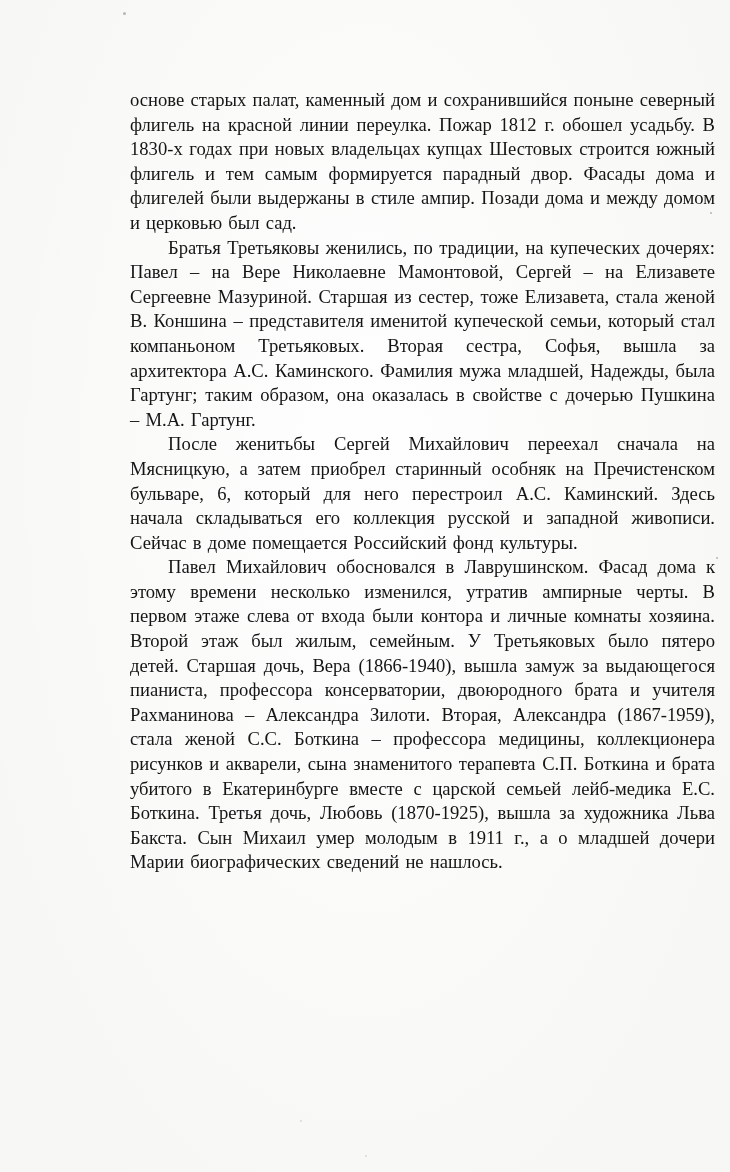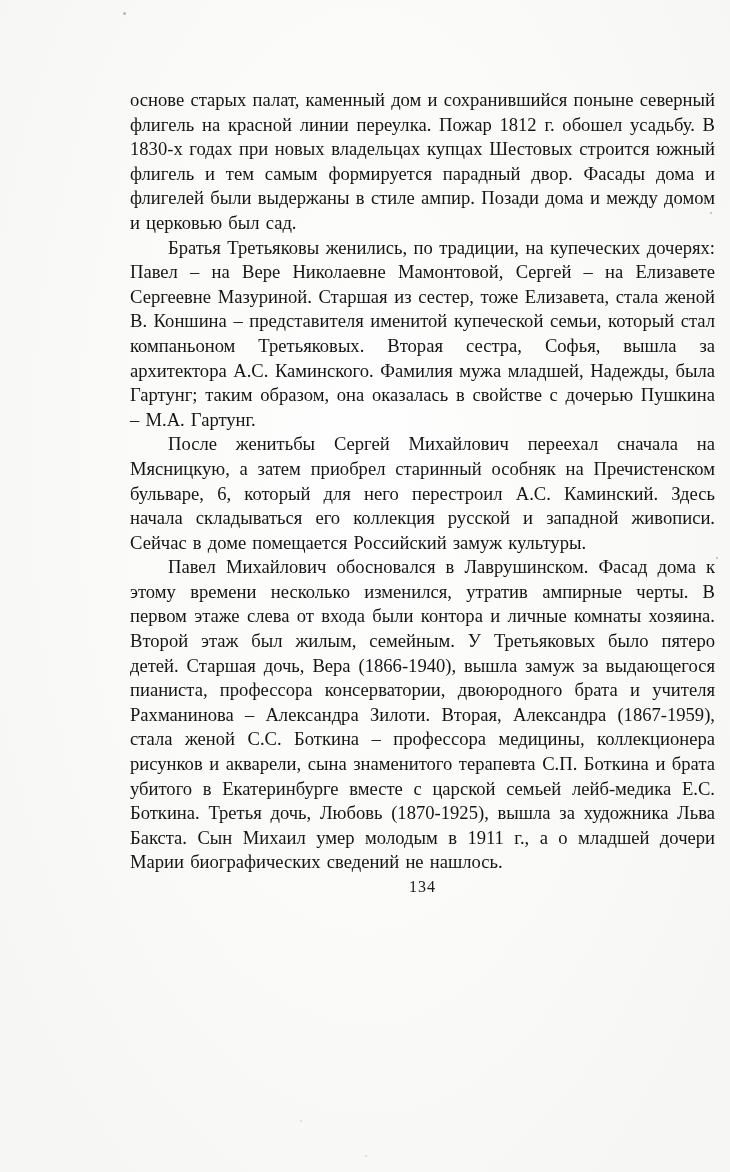--- a/index.html
+++ b/index.html
@@ -67,17 +67,16 @@
 <div class="scan-page">
   <span class="speck s1"></span>
   <span class="speck s2"></span>
   <span class="speck s3"></span>
   <span class="speck s4"></span>
   <span class="speck s5"></span>
 
   <div class="text-block">
     <p class="para continuation">основе старых палат, каменный дом и сохранившийся поныне северный флигель на красной линии переулка. Пожар 1812 г. обошел усадьбу. В 1830-х годах при новых владельцах купцах Шестовых строится южный флигель и тем самым формируется парадный двор. Фасады дома и флигелей были выдержаны в стиле ампир. Позади дома и между домом и церковью был сад.</p>
     <p class="para">Братья Третьяковы женились, по традиции, на купеческих дочерях: Павел – на Вере Николаевне Мамонтовой, Сергей – на Елизавете Сергеевне Мазуриной. Старшая из сестер, тоже Елизавета, стала женой В. Коншина – представителя именитой купеческой семьи, который стал компаньоном Третьяковых. Вторая сестра, Софья, вышла за архитектора А.С. Каминского. Фамилия мужа младшей, Надежды, была Гартунг; таким образом, она оказалась в свойстве с дочерью Пушкина – М.А. Гартунг.</p>
-    <p class="para">После женитьбы Сергей Михайлович переехал сначала на Мясницкую, а затем приобрел старинный особняк на Пречистенском бульваре, 6, который для него перестроил А.С. Каминский. Здесь начала складываться его коллекция русской и западной живописи. Сейчас в доме помещается Российский замуж культуры.</p>
+    <p class="para">После женитьбы Сергей Михайлович переехал сначала на Мясницкую, а затем приобрел старинный особняк на Пречистенском бульваре, 6, который для него перестроил А.С. Каминский. Здесь начала складываться его коллекция русской и западной живописи. Сейчас в доме помещается Российский фонд культуры.</p>
     <p class="para">Павел Михайлович обосновался в Лаврушинском. Фасад дома к этому времени несколько изменился, утратив ампирные черты. В первом этаже слева от входа были контора и личные комнаты хозяина. Второй этаж был жилым, семейным. У Третьяковых было пятеро детей. Старшая дочь, Вера (1866-1940), вышла замуж за выдающегося пианиста, профессора консерватории, двоюродного брата и учителя Рахманинова – Александра Зилоти. Вторая, Александра (1867-1959), стала женой С.С. Боткина – профессора медицины, коллекционера рисунков и акварели, сына знаменитого терапевта С.П. Боткина и брата убитого в Екатеринбурге вместе с царской семьей лейб-медика Е.С. Боткина. Третья дочь, Любовь (1870-1925), вышла за художника Льва Бакста. Сын Михаил умер молодым в 1911 г., а о младшей дочери Марии биографических сведений не нашлось.</p>
-    <div class="page-number">134</div>
   </div>
 </div>
 
 </body></html>

